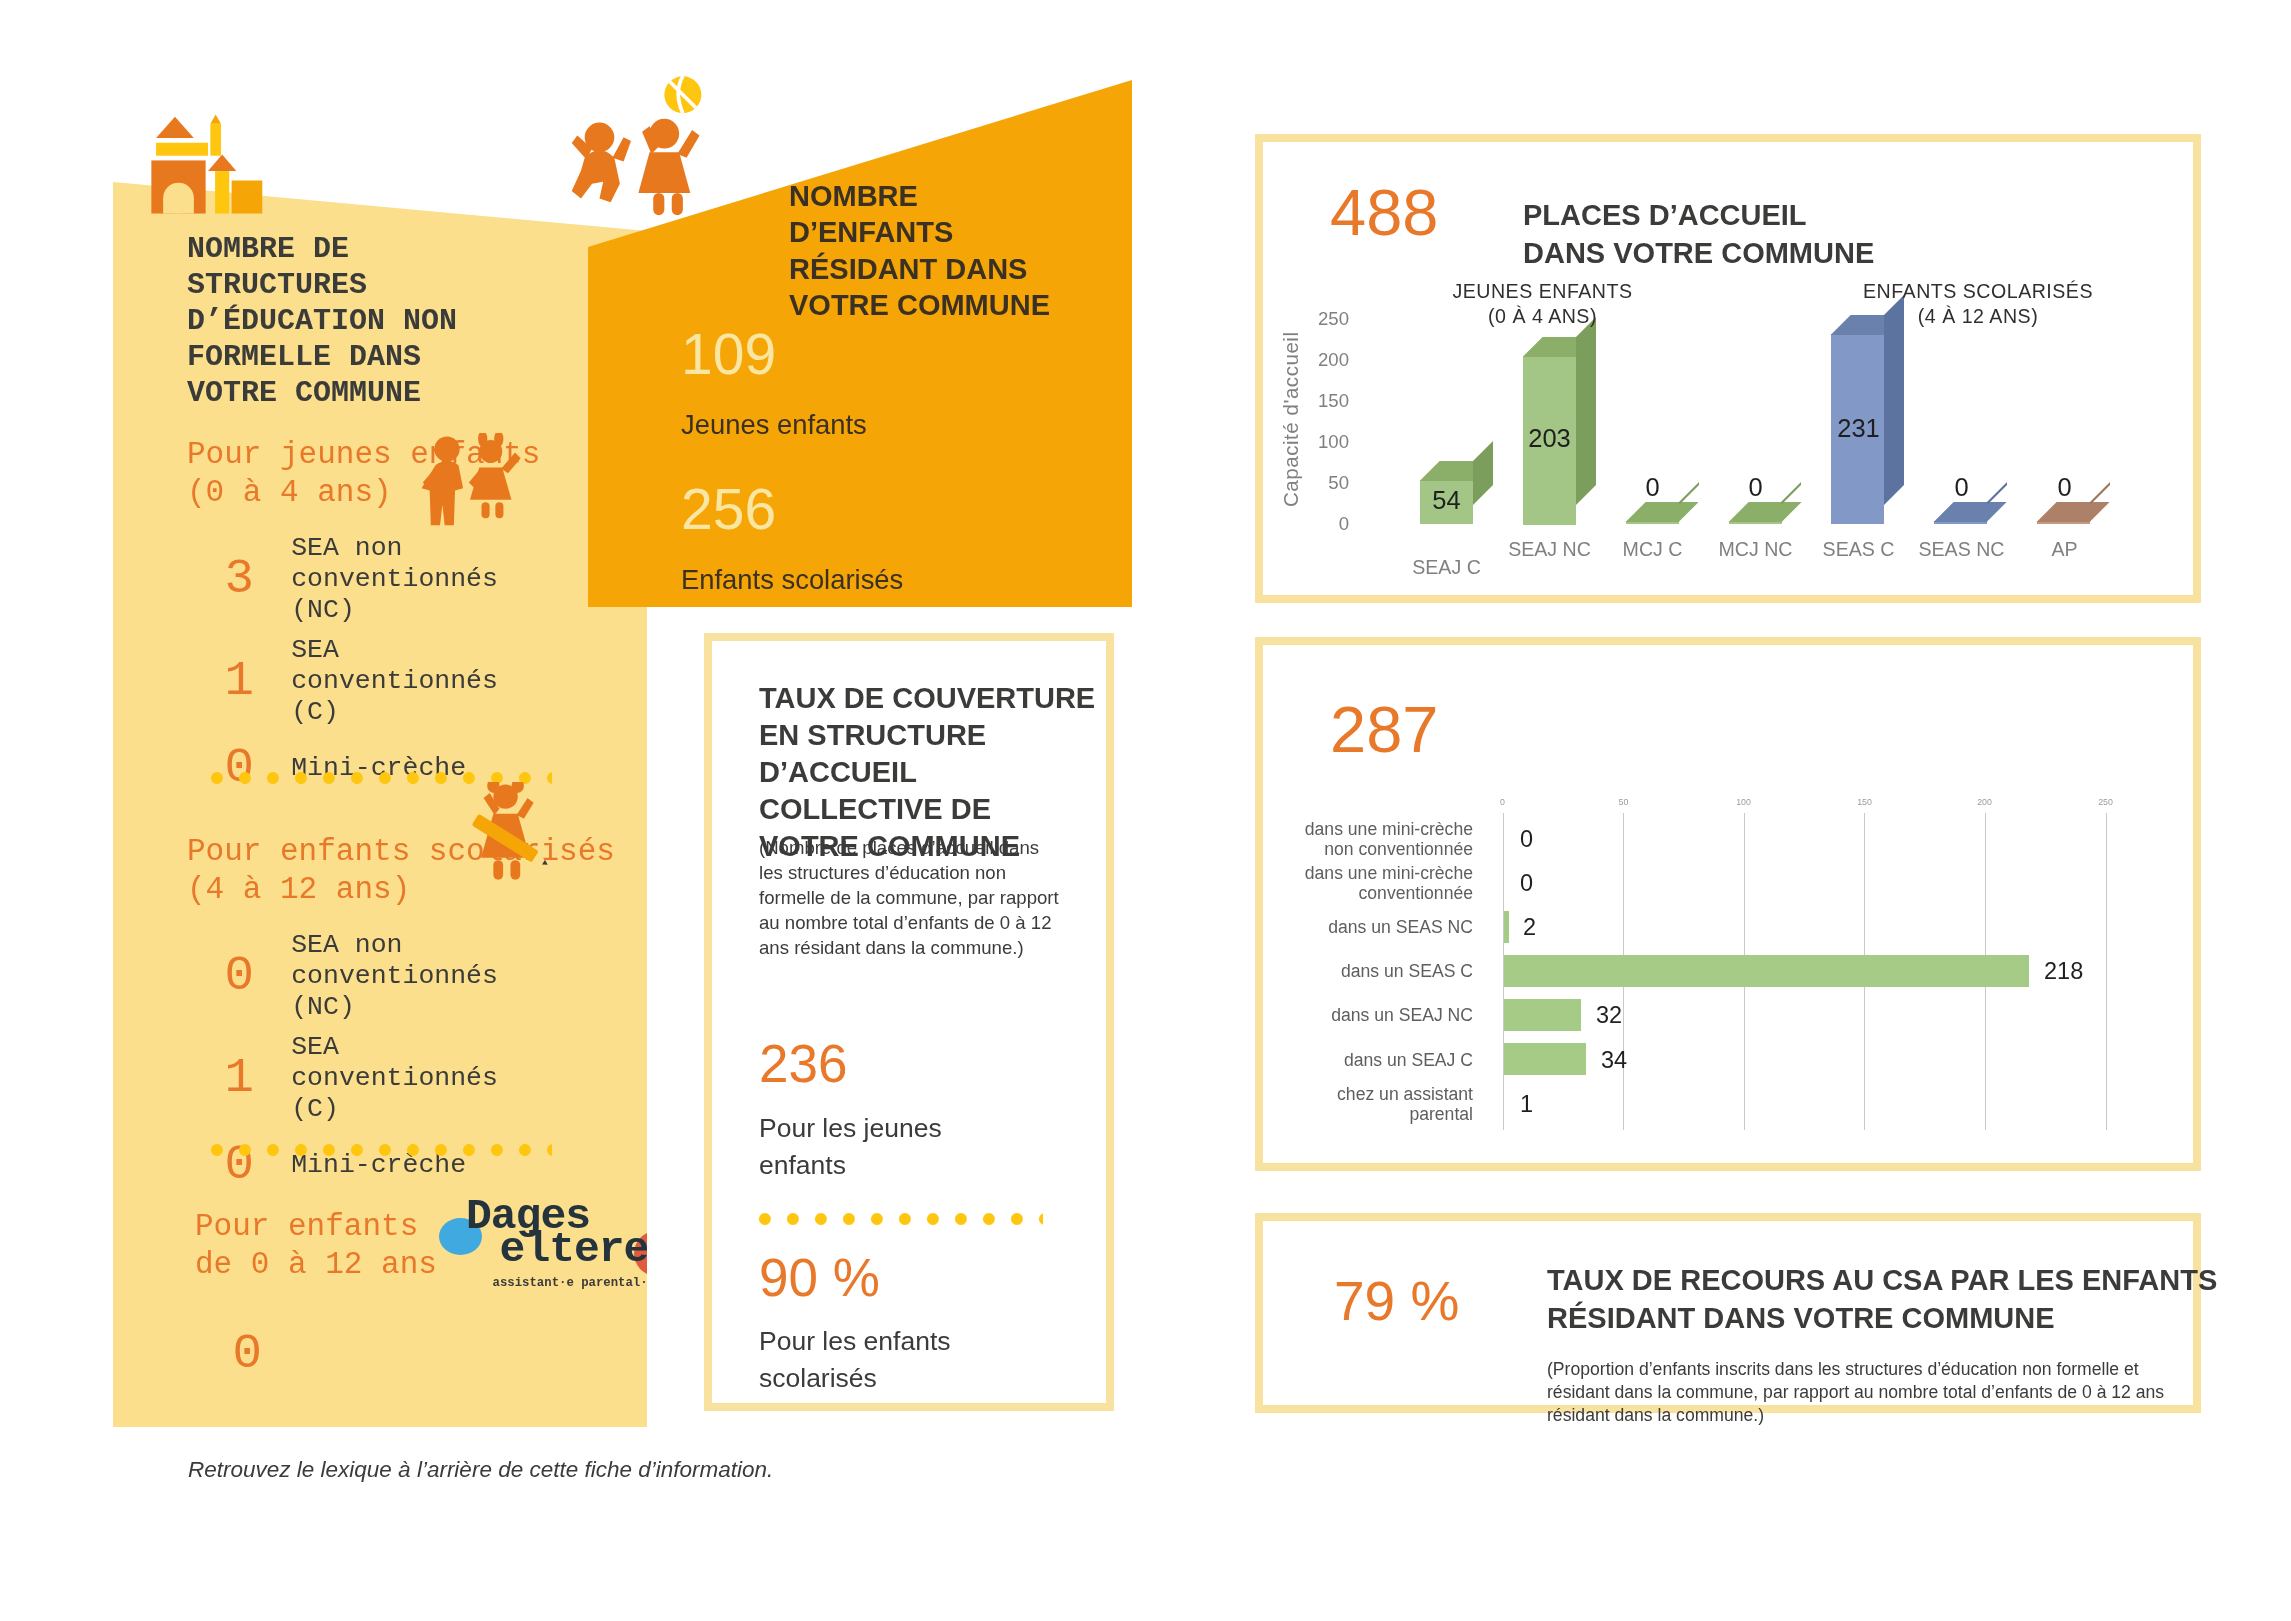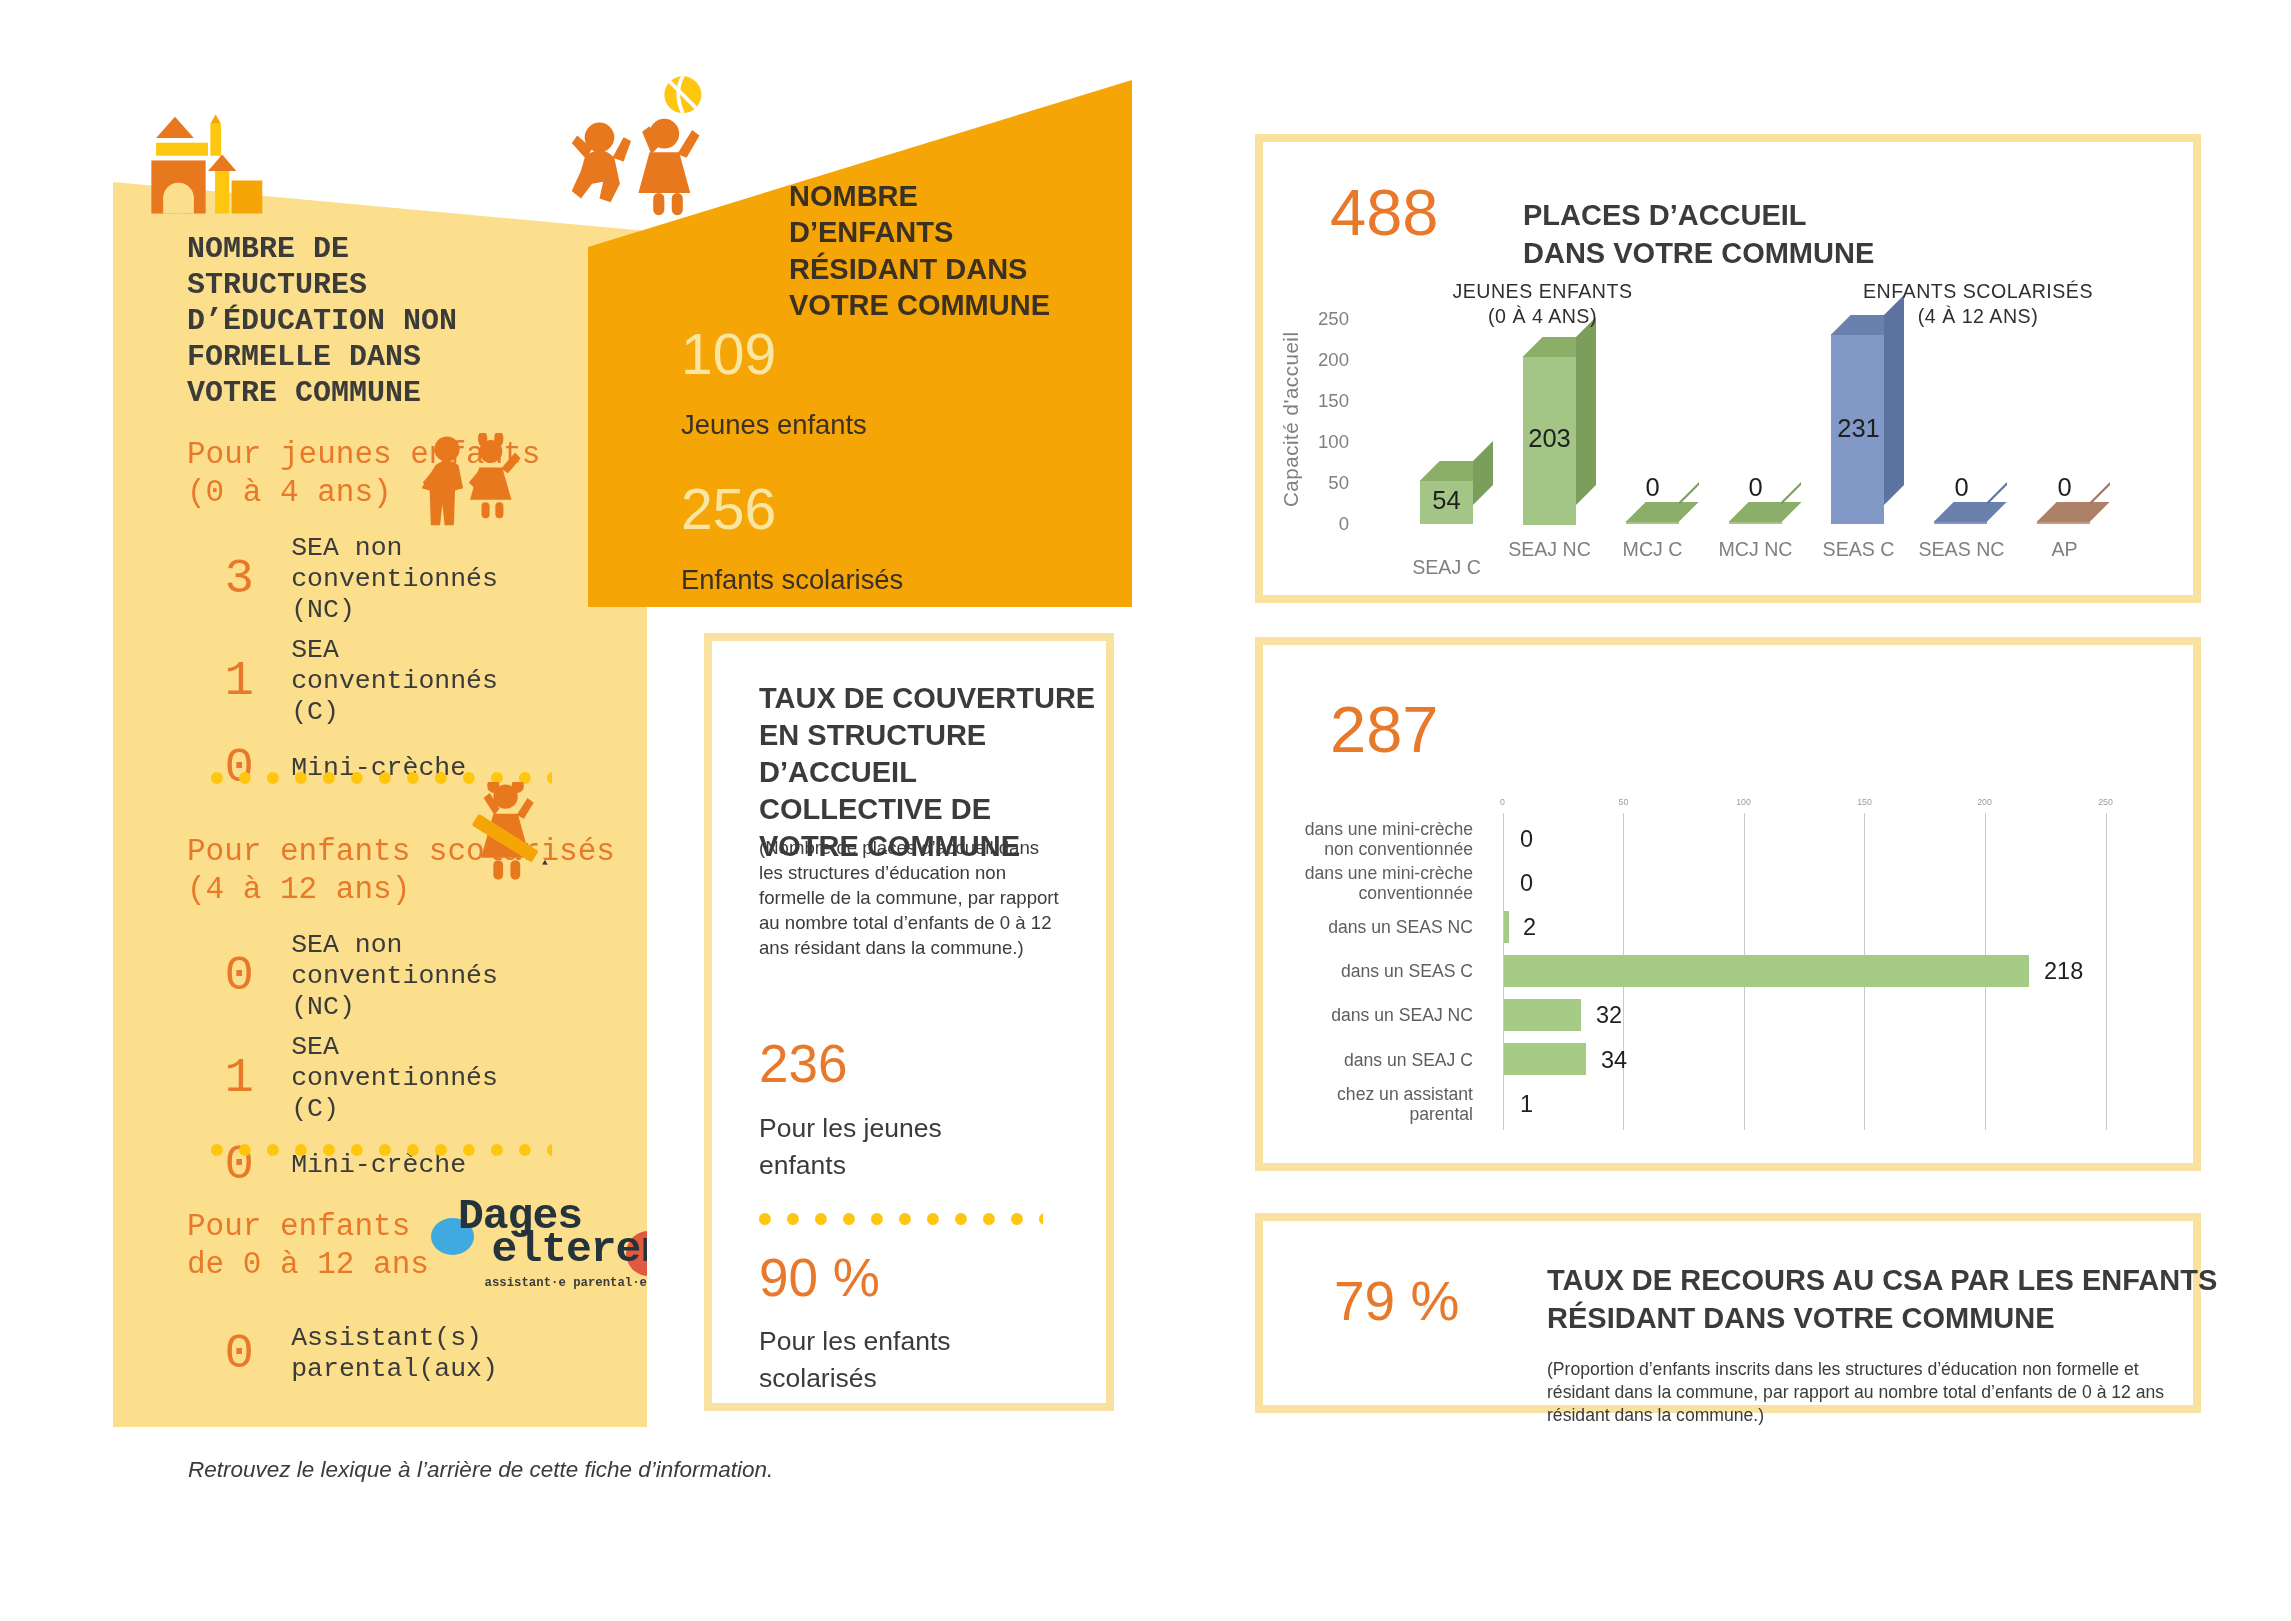--- a/index.html
+++ b/index.html
@@ -124,33 +124,32 @@
             <div class="item-row">
               <span class="item-num">1</span>
               <span class="item-label">SEA conventionnés (C)</span>
             </div>
             <div class="item-row">
               <span class="item-num">0</span>
               <span class="item-label">Mini-crèche</span>
             </div>
           </div>
         </div>
-        <div class="section" style="top: 1061px;">
+        <div class="section" style="top: 1061px; margin-left: 8px;">
           <div class="sec-heading"><span>Pour enfants</span><br><span>de 0 à 12 ans</span></div>
           <div class="logo">
             <span class="logo-dot-blue"></span>
             <span class="logo-dot-orange"></span>
             <span class="logo-w1">Dages</span>
             <span class="logo-w2">elteren</span>
             <span class="logo-tag">assistant·e  parental·e  agréé·e</span>
           </div>
           <div style="margin-top: 39px;">
             <div class="item-row">
               <span class="item-num">0</span>
-              <span class="item-label">Assistant(s) parental(aux)</span>
             </div>
           </div>
         </div>
       </div>
     <div class="abs dots" style="left:98px;top:625px;width:341px;"></div>
     <div class="abs dots" style="left:98px;top:997px;width:341px;"></div>
   </div>
 
   <svg class="abs" style="left:568px;top:74px;z-index:3;" width="176" height="186" viewBox="0 0 95 100">
     <circle cx="62" cy="11" r="10" fill="#FFC60F"></circle>

